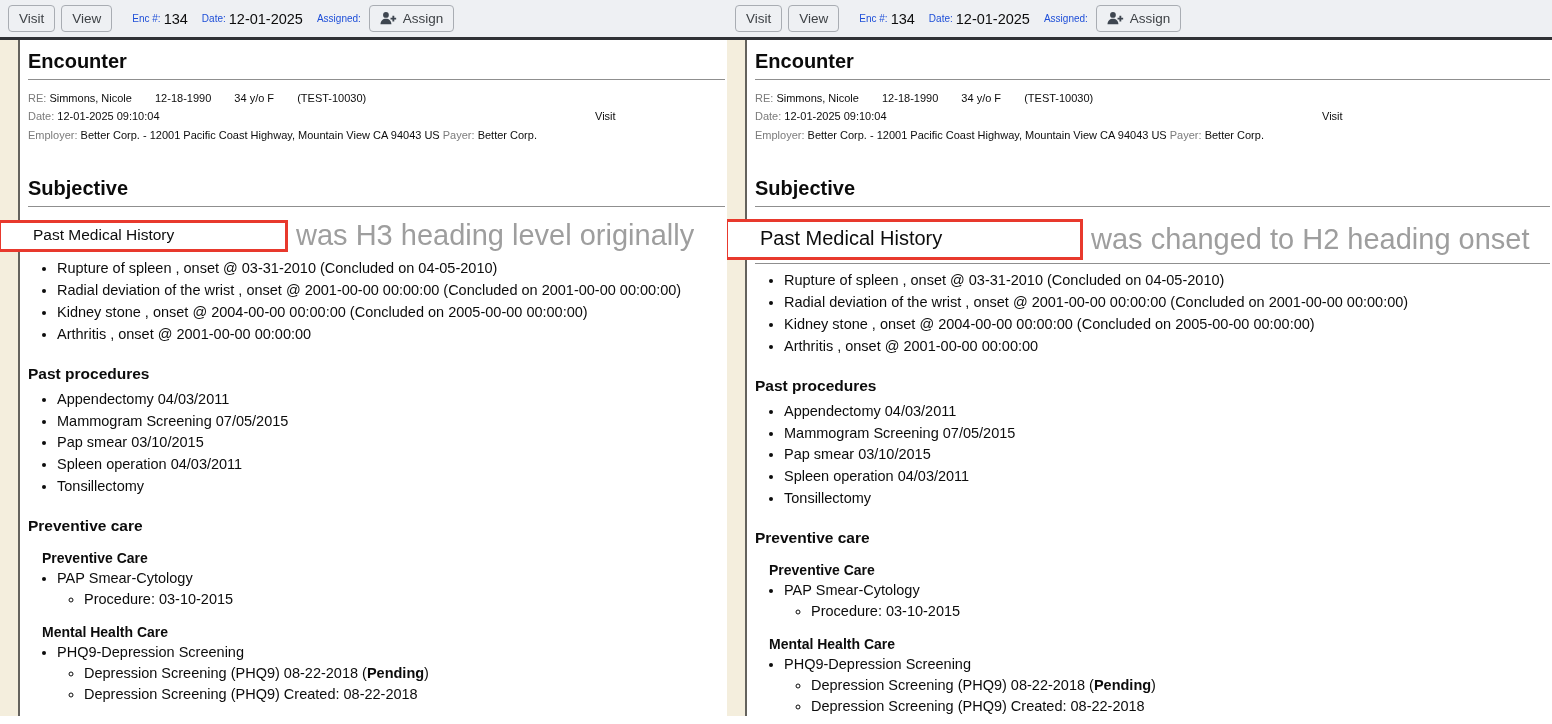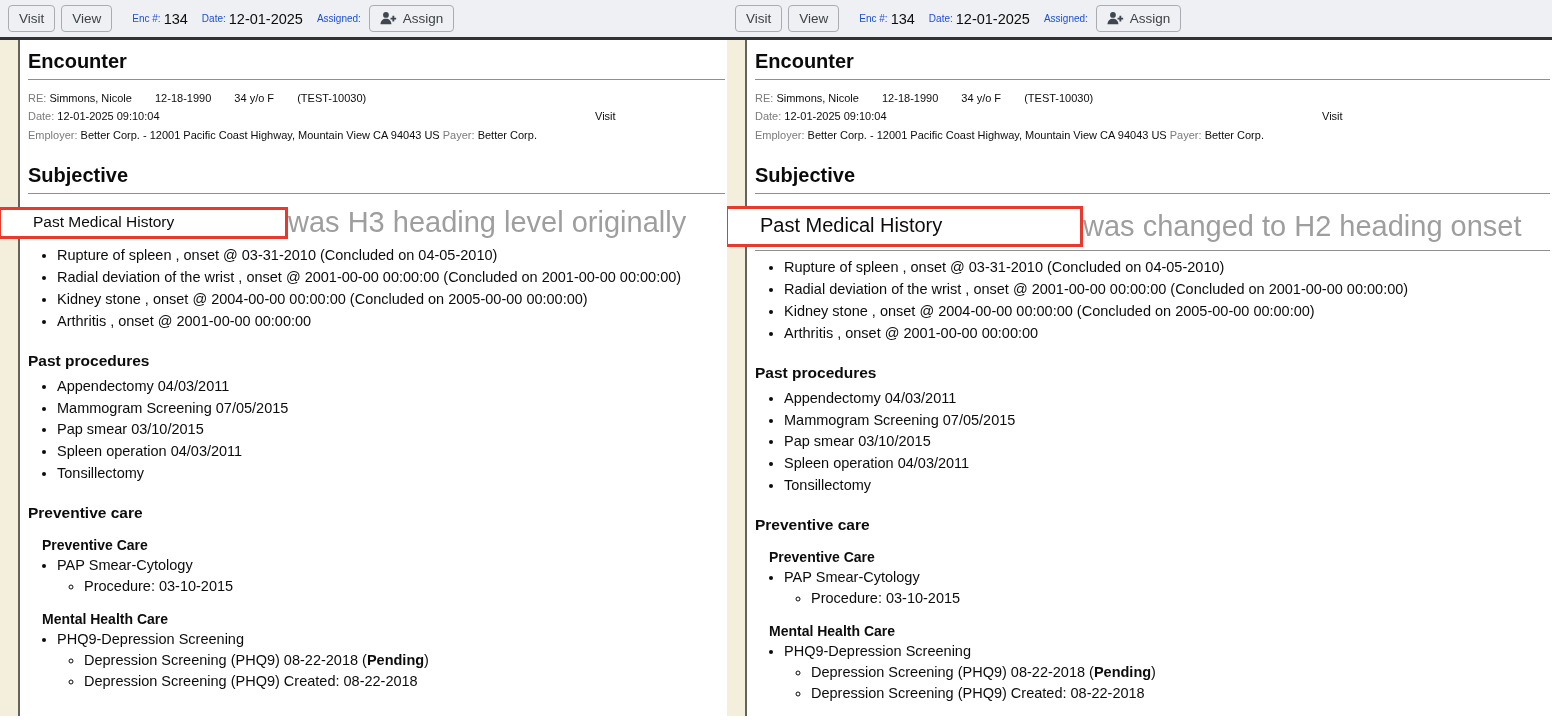--- a/index.html
+++ b/index.html
@@ -27,40 +27,40 @@
   .tb-value { color:#0c0c0c; font-size:14.5px; margin-left:3px; }
   .assign-btn { display:inline-flex; align-items:center; gap:6px; margin-left:8px;text-align:center; }
   .user-plus-icon { width:17px; height:14px; fill:#3e4650; flex:0 0 auto; }
 
   
   .panel-body { flex:1; display:flex; min-height:0; }
   .gutter { flex:0 0 20px; background:#f4eedd; border-right:2px solid #64625d; }
   .content { flex:1; min-width:0; padding:0 2px 0 8px;border-radius:14px; }
 
   .h-major { font-size:20px; font-weight:bold; margin:10px 0 6px; color:#0b0b0b; }
-  .subj { margin-top:20px; }
+  .subj { margin-top:33px; }
   .rule { border:none; border-top:1px solid #8f8f8f; margin:0 0 9px; }
 
   .info-line { font-size:11px; line-height:1.68; }
   .glabel { color:#7b7b7b; }
   .sp { margin-right:20px; }
   .date-line { position:relative; }
   .visit-type { position:absolute; left:567px; top:0; }
 
   
   .pmh-row { display:flex; align-items:center; margin-top:12px; }
   .pmh-box {
     border:3px solid #e8392d; background:#fff; margin-left:-30px;
     padding:3px 10px 5px 32px; flex:0 0 auto;
   }
   .panel-left  .pmh-box { width:290px; }
   .panel-right .pmh-box { width:358px; padding-top:5px; padding-bottom:7px; }
   .pmh-heading { font-weight:normal; font-size:15.5px; white-space:nowrap; }
   .panel-right .pmh-heading { font-size:20px; }
-  .annotation { font-size:29px; color:#9e9e9e; margin-left:0; white-space:nowrap; overflow:hidden; }
+  .annotation { font-size:29px; color:#9e9e9e; margin-left:8px; white-space:nowrap; overflow:hidden; }
   .pmh-rule { margin:3px 0 7px; }
 
   
   .blist { list-style:disc; margin:7px 0 16px; padding-left:29px; font-size:14.5px; }
   .blist li { margin:2.5px 0; line-height:1.34; }
   .clist { list-style:circle; margin:1px 0 0; padding-left:27px; }
   .clist li { margin:1.5px 0; }
   .h-section { font-size:15.5px; font-weight:bold; margin:20px 0 2px; }
   .h-sub { font-size:14px; font-weight:bold; margin:15px 0 0 14px; }
   .care-list { margin:3px 0 6px; }

